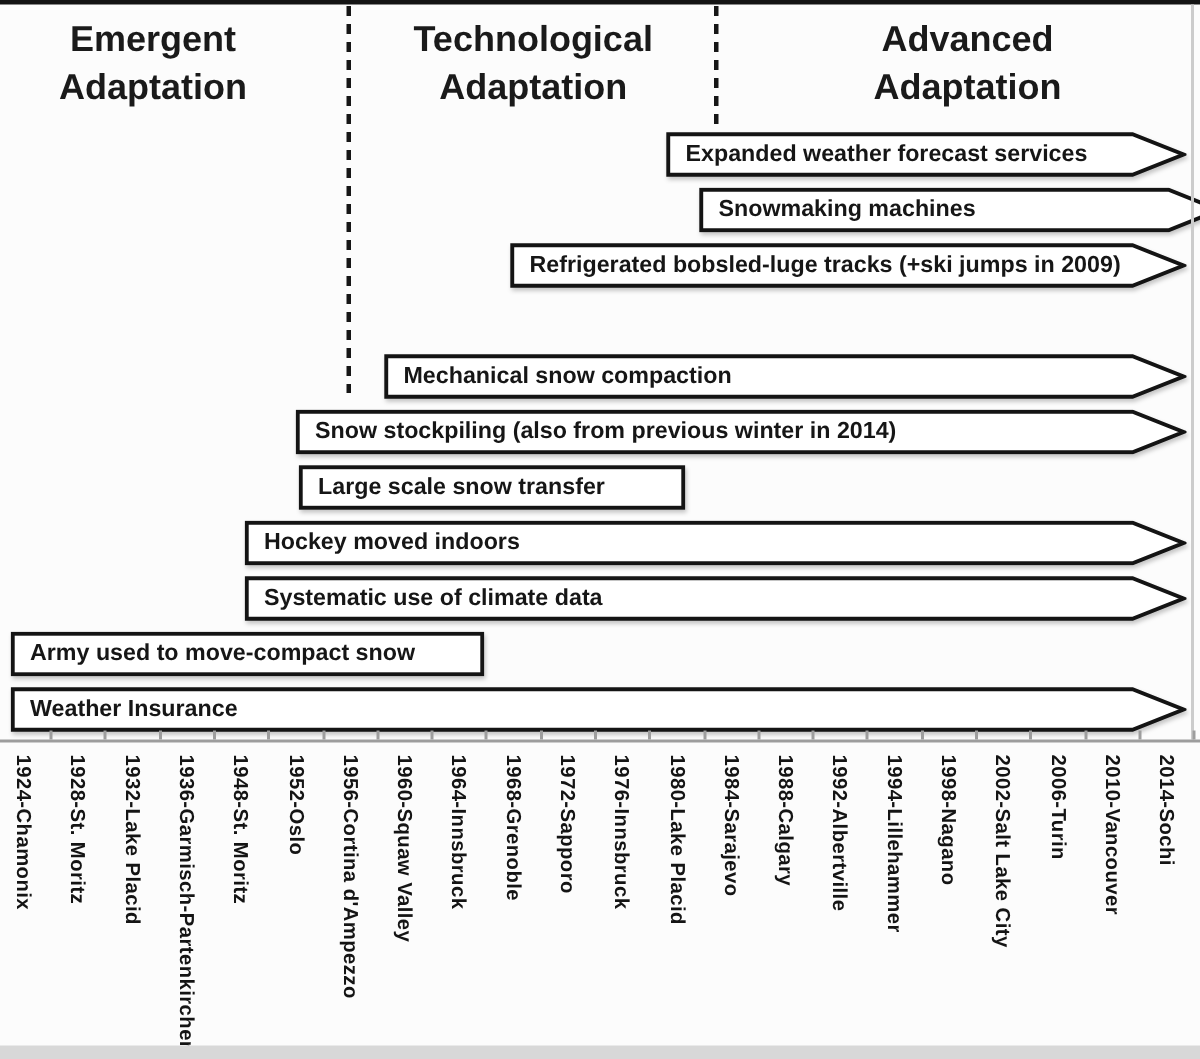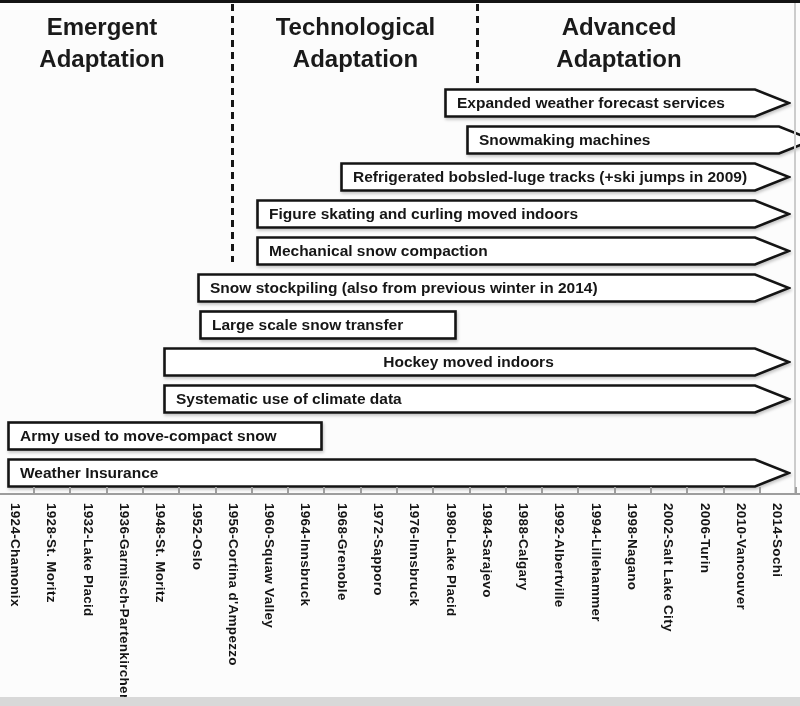--- a/index.html
+++ b/index.html
@@ -20,21 +20,21 @@
 </style>
 </head>
 <body>
 
 <div id="fig">
 
   <div class="topbar"></div>
 
   <div class="phase" style="left:8px;top:11px;width:188px;">Emergent Adaptation</div>
   <div class="phase" style="left:253px;top:11px;width:205px;">Technological Adaptation</div>
-  <div class="phase" style="left:510px;top:11px;width:218px;text-align:center;">Advanced Adaptation</div>
+  <div class="phase" style="left:536px;top:11px;width:218px;text-align:center;">Advanced Adaptation</div>
 
   <div class="vdash" style="left:231px;top:4px;height:258px;"></div>
   <div class="vdash" style="left:476px;top:4px;height:80px;"></div>
 
   <div class="bar" style="left:444px;top:88px;width:347px;">
     <svg width="347" height="30">
         <polygon points="1.5,1.5 311,1.5 345,15 311,28.5 1.5,28.5" fill="#ffffff" stroke="#141414" stroke-width="2.6"></polygon>
       </svg>
     <div class="bar-label">Expanded weather forecast services</div>
   </div>
@@ -46,26 +46,20 @@
     <div class="bar-label">Snowmaking machines</div>
   </div>
 
   <div class="bar" style="left:340px;top:162px;width:451px;">
     <svg width="451" height="30">
         <polygon points="1.5,1.5 415,1.5 449,15 415,28.5 1.5,28.5" fill="#ffffff" stroke="#141414" stroke-width="2.6"></polygon>
       </svg>
     <div class="bar-label">Refrigerated bobsled-luge tracks (+ski jumps in 2009)</div>
   </div>
 
-  <div class="bar" style="left:256px;top:199px;width:535px;">
-    <svg width="535" height="30">
-        <polygon points="1.5,1.5 499,1.5 533,15 499,28.5 1.5,28.5" fill="#ffffff" stroke="#141414" stroke-width="2.6"></polygon>
-      </svg>
-    <div class="bar-label">Figure skating and curling moved indoors</div>
-  </div>
 
   <div class="bar" style="left:256px;top:236px;width:535px;">
     <svg width="535" height="30">
         <polygon points="1.5,1.5 499,1.5 533,15 499,28.5 1.5,28.5" fill="#ffffff" stroke="#141414" stroke-width="2.6"></polygon>
       </svg>
     <div class="bar-label">Mechanical snow compaction</div>
   </div>
 
   <div class="bar" style="left:197px;top:273px;width:594px;">
     <svg width="594" height="30">
@@ -74,21 +68,21 @@
     <div class="bar-label">Snow stockpiling (also from previous winter in 2014)</div>
   </div>
 
   <div class="bar" style="left:199px;top:310px;width:258px;">
     <svg width="258" height="30">
         <rect x="1.5" y="1.5" width="255" height="27" fill="#ffffff" stroke="#141414" stroke-width="2.6"></rect>
       </svg>
     <div class="bar-label">Large scale snow transfer</div>
   </div>
 
-  <div class="bar" style="left:163px;top:347px;width:628px;text-align:center;">
+  <div class="bar" style="left:163px;top:347px;width:628px;">
     <svg width="628" height="30">
         <polygon points="1.5,1.5 592,1.5 626,15 592,28.5 1.5,28.5" fill="#ffffff" stroke="#141414" stroke-width="2.6"></polygon>
       </svg>
     <div class="bar-label">Hockey moved indoors</div>
   </div>
 
   <div class="bar" style="left:163px;top:384px;width:628px;">
     <svg width="628" height="30">
         <polygon points="1.5,1.5 592,1.5 626,15 592,28.5 1.5,28.5" fill="#ffffff" stroke="#141414" stroke-width="2.6"></polygon>
       </svg>

